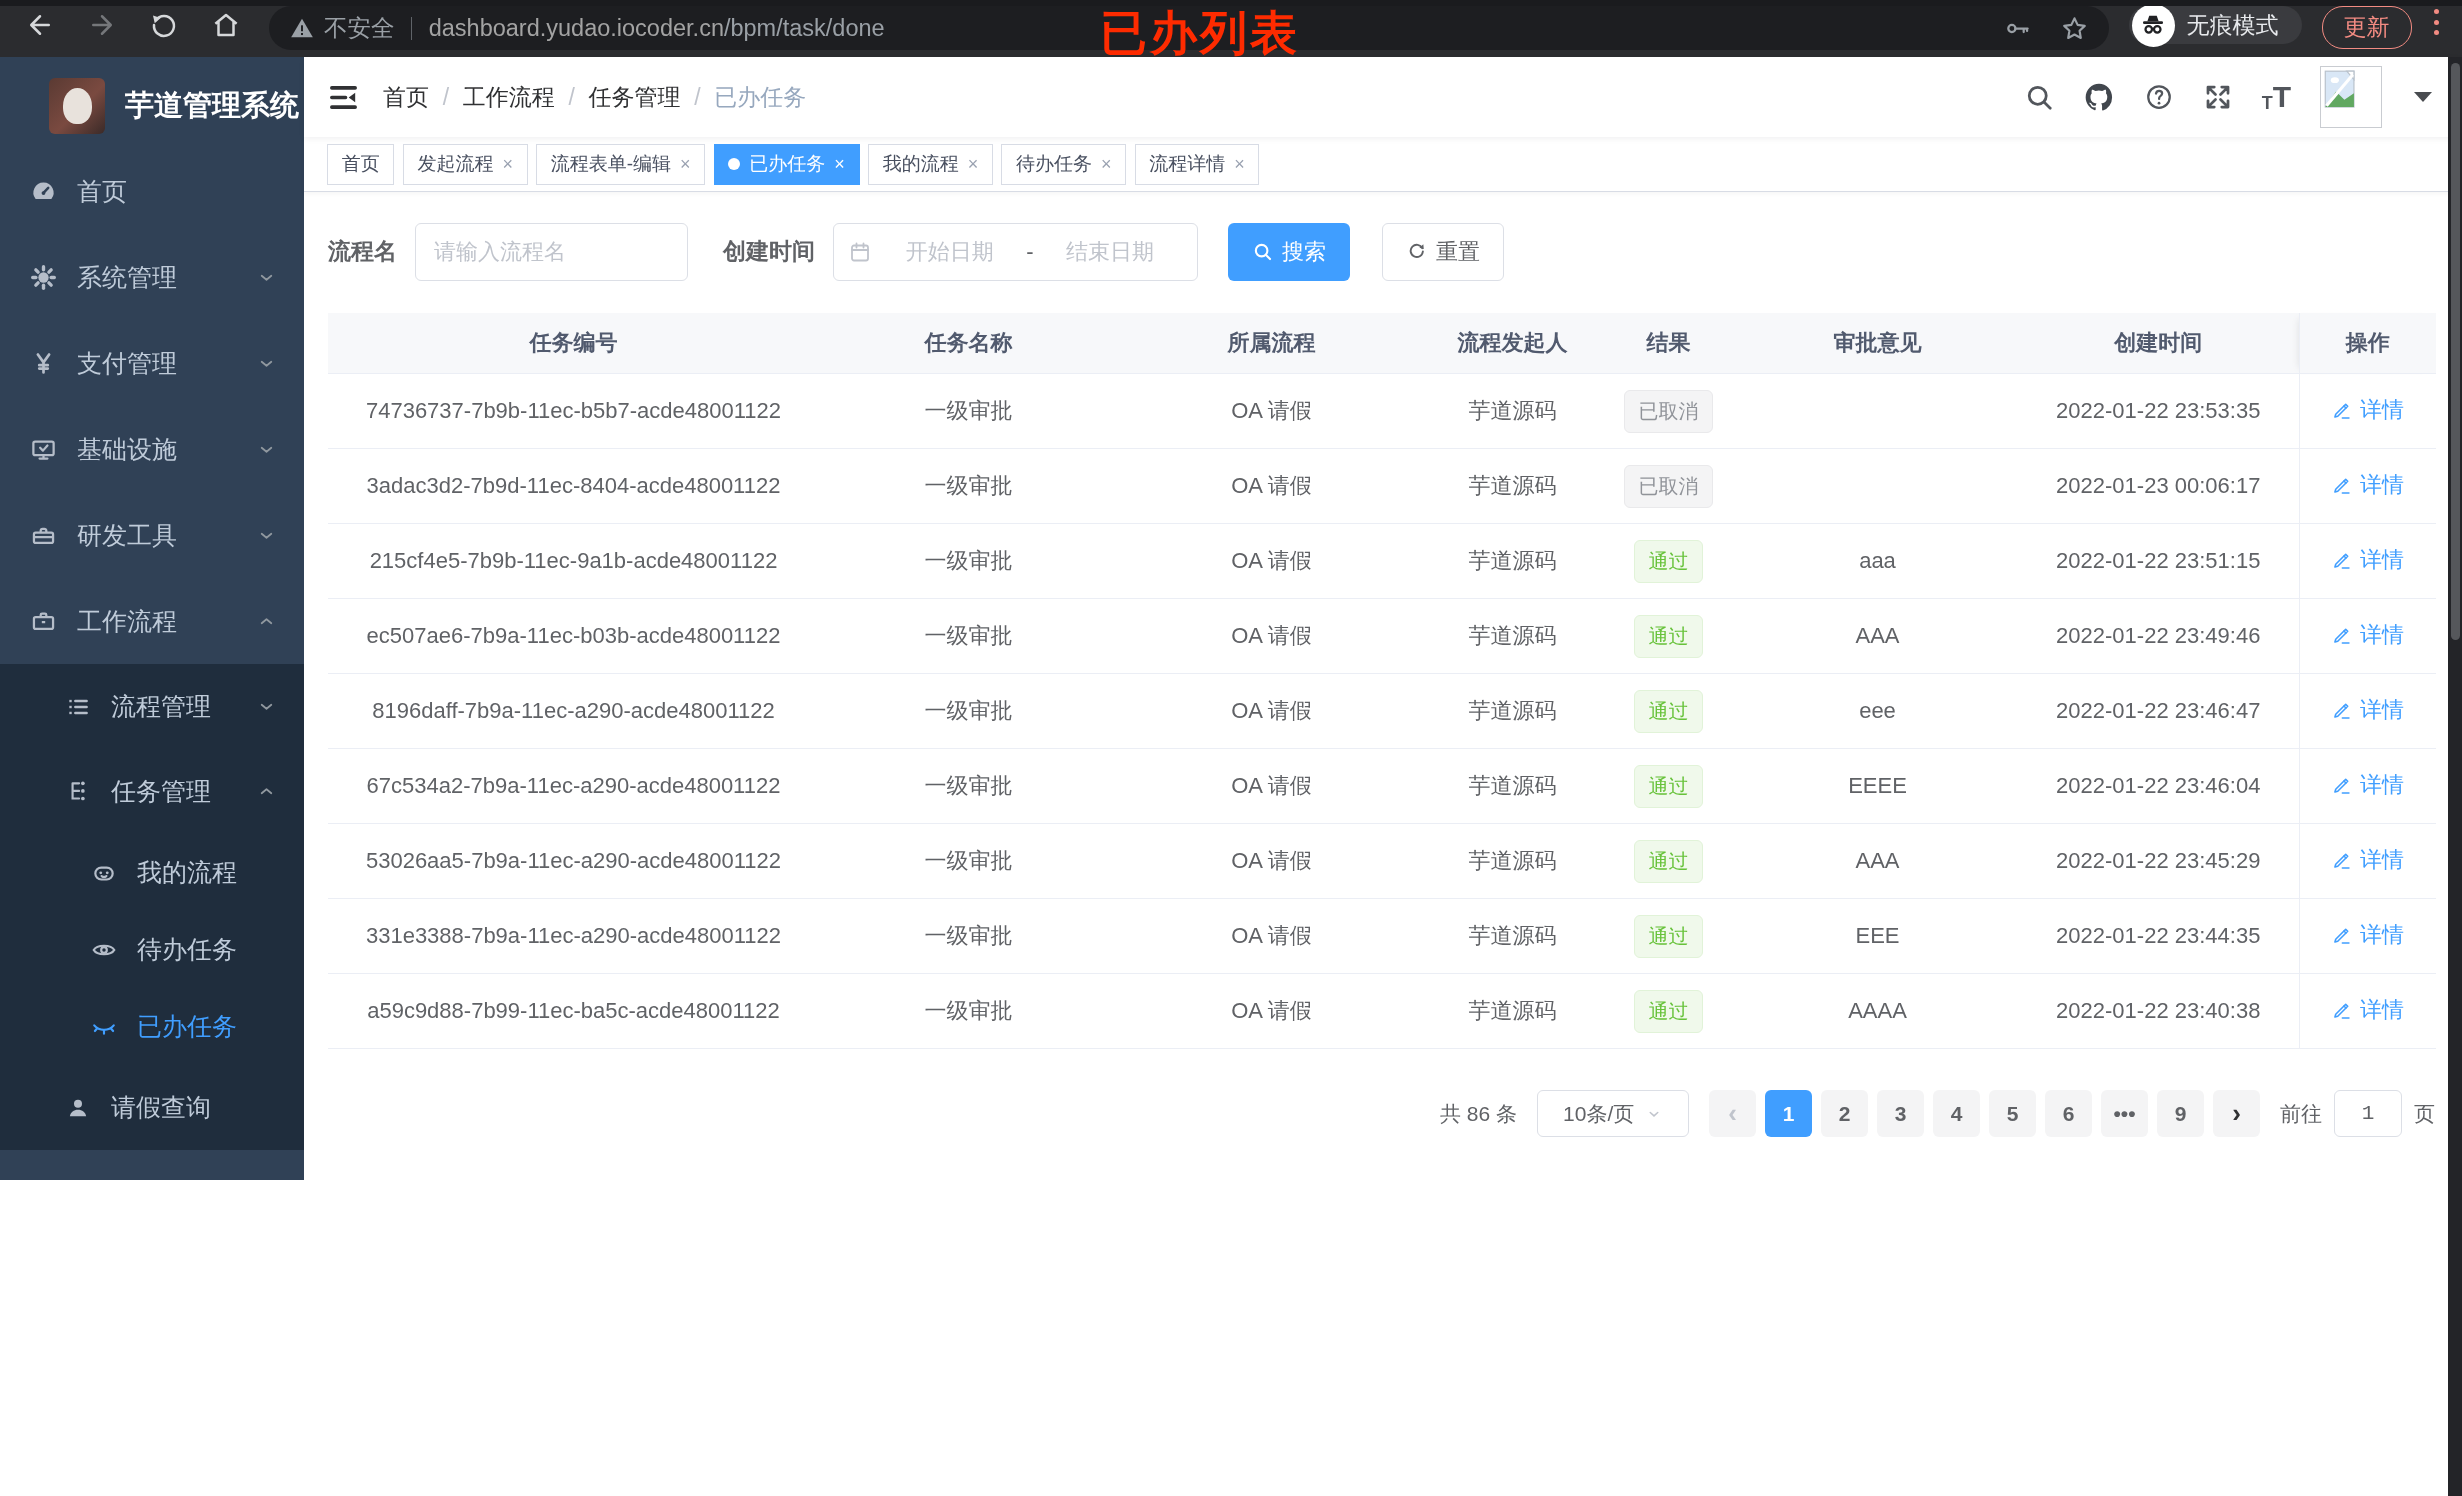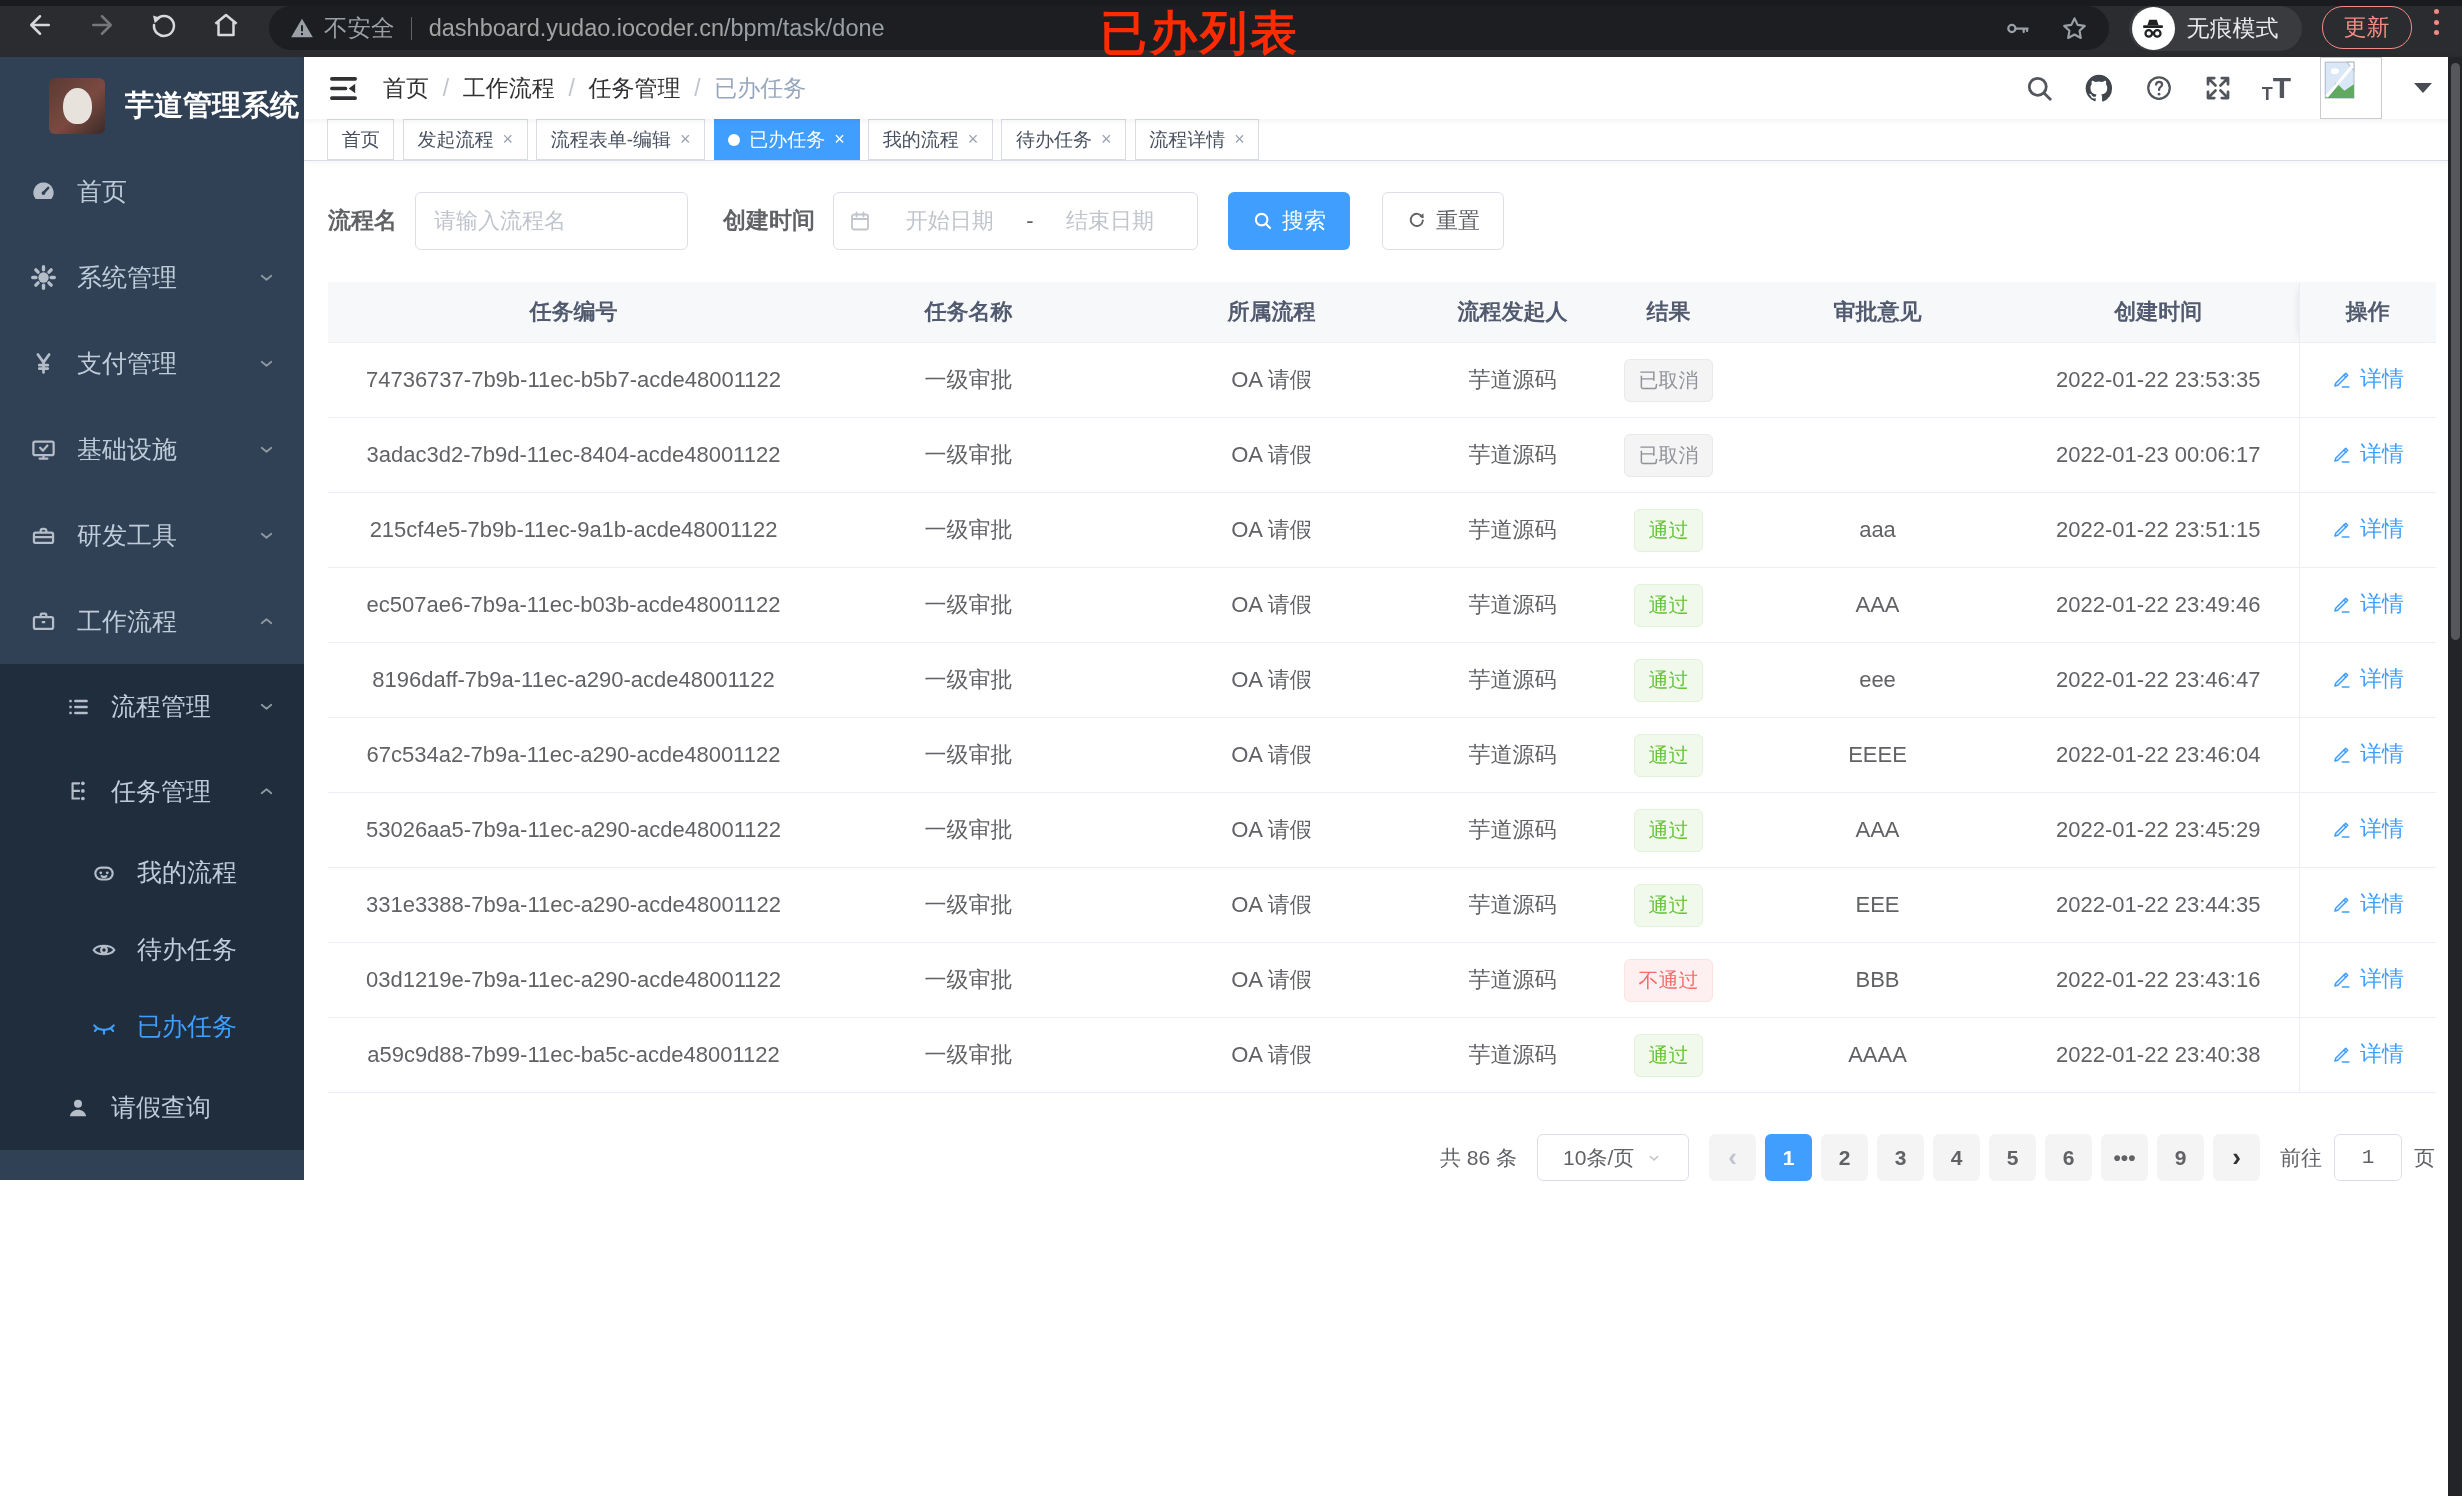--- a/index.html
+++ b/index.html
@@ -10,21 +10,21 @@
   
   .browser { position:relative; height:57px; background:#2b2c2f; display:flex; padding:6px 15px 0 21px; }
   .browser::before { content:""; position:absolute; left:0; top:0; right:0; height:6px; background:#1a1b1e; }
   .nav-btn { width:38px; height:38px; display:flex; align-items:center; justify-content:center; margin-right:24px; flex:0 0 auto; }
   .url-pill { flex:1; height:44px; background:#1d1e21; border-radius:22px; display:flex; align-items:center; padding:0 20px; margin-right:20px; min-width:0; }
   .url-divider { width:0.8px; height:23px; background:#5f6368; margin:0 16.7px; }
   .url-host { color:#a3a3a3; font-size:23.5px; }
   .url-path { color:#9aa0a6; font-size:23.5px; }
   .sec-label { color:#9aa0a6; font-size:23.5px; margin-left:9px; }
   .url-spacer { flex:1; }
-  .incog-chip { height:45px; background:#3a3b3f; border-radius:24px; display:flex; align-items:center; padding:3px 23px 3px 3px; margin-right:20px; flex:0 0 auto; }
+  .incog-chip { height:38px; background:#3a3b3f; border-radius:24px; display:flex; align-items:center; padding:3px 23px 3px 3px; margin-right:20px; flex:0 0 auto; }
   .incog-circle { width:43px; height:43px; border-radius:50%; background:#fff; display:flex; align-items:center; justify-content:center; margin-right:12px; }
   .incog-label { color:#e8eaed; font-size:23px; }
   .update-pill { height:43px; border:1.5px solid #f28b82; border-radius:21px; color:#f28b82; font-size:23px; display:flex; align-items:center; padding:0 21px; margin-right:15px; flex:0 0 auto; }
   .dots-menu { display:flex; flex-direction:column; gap:5.3px; padding:3px 7.6px; }
   .dots-menu i { width:5.3px; height:5.3px; border-radius:50%; background:#f28b82; }
   .annotation { position:absolute; left:1100px; top:1.5px; font-size:47px; font-weight:bold; color:#fe2b00; letter-spacing:3px; z-index:40; white-space:nowrap; }
 
   
   .app { display:flex; height:1123px; position:relative; }
   .sidebar { width:304px; background:#304156; flex:0 0 auto; display:flex; flex-direction:column; overflow:hidden; }
@@ -726,40 +726,20 @@
                   <svg width="21" height="21" viewBox="0 0 24 24" fill="none" stroke="currentColor" stroke-width="1.8" stroke-linejoin="round">
                         <path d="M4.5 19.5l.9-3.2L16.8 4.9l2.3 2.3L7.7 18.6z"></path>
                         <path d="M14.8 6.9l2.3 2.3M13 20.6h7.5" stroke-linecap="round"></path>
                       </svg>
                 </span>
                 <span>详情</span>
               </a>
             </td>
           </tr>
 
-          <tr>
-            <td>03d1219e-7b9a-11ec-a290-acde48001122</td>
-            <td>一级审批</td>
-            <td>OA 请假</td>
-            <td>芋道源码</td>
-            <td><span class="tag danger">不通过</span></td>
-            <td>BBB</td>
-            <td>2022-01-22 23:43:16</td>
-            <td class="c-op">
-              <a class="detail-link">
-                <span class="pi">
-                  <svg width="21" height="21" viewBox="0 0 24 24" fill="none" stroke="currentColor" stroke-width="1.8" stroke-linejoin="round">
-                        <path d="M4.5 19.5l.9-3.2L16.8 4.9l2.3 2.3L7.7 18.6z"></path>
-                        <path d="M14.8 6.9l2.3 2.3M13 20.6h7.5" stroke-linecap="round"></path>
-                      </svg>
-                </span>
-                <span>详情</span>
-              </a>
-            </td>
-          </tr>
 
           <tr>
             <td>a59c9d88-7b99-11ec-ba5c-acde48001122</td>
             <td>一级审批</td>
             <td>OA 请假</td>
             <td>芋道源码</td>
             <td><span class="tag success">通过</span></td>
             <td>AAAA</td>
             <td>2022-01-22 23:40:38</td>
             <td class="c-op">

